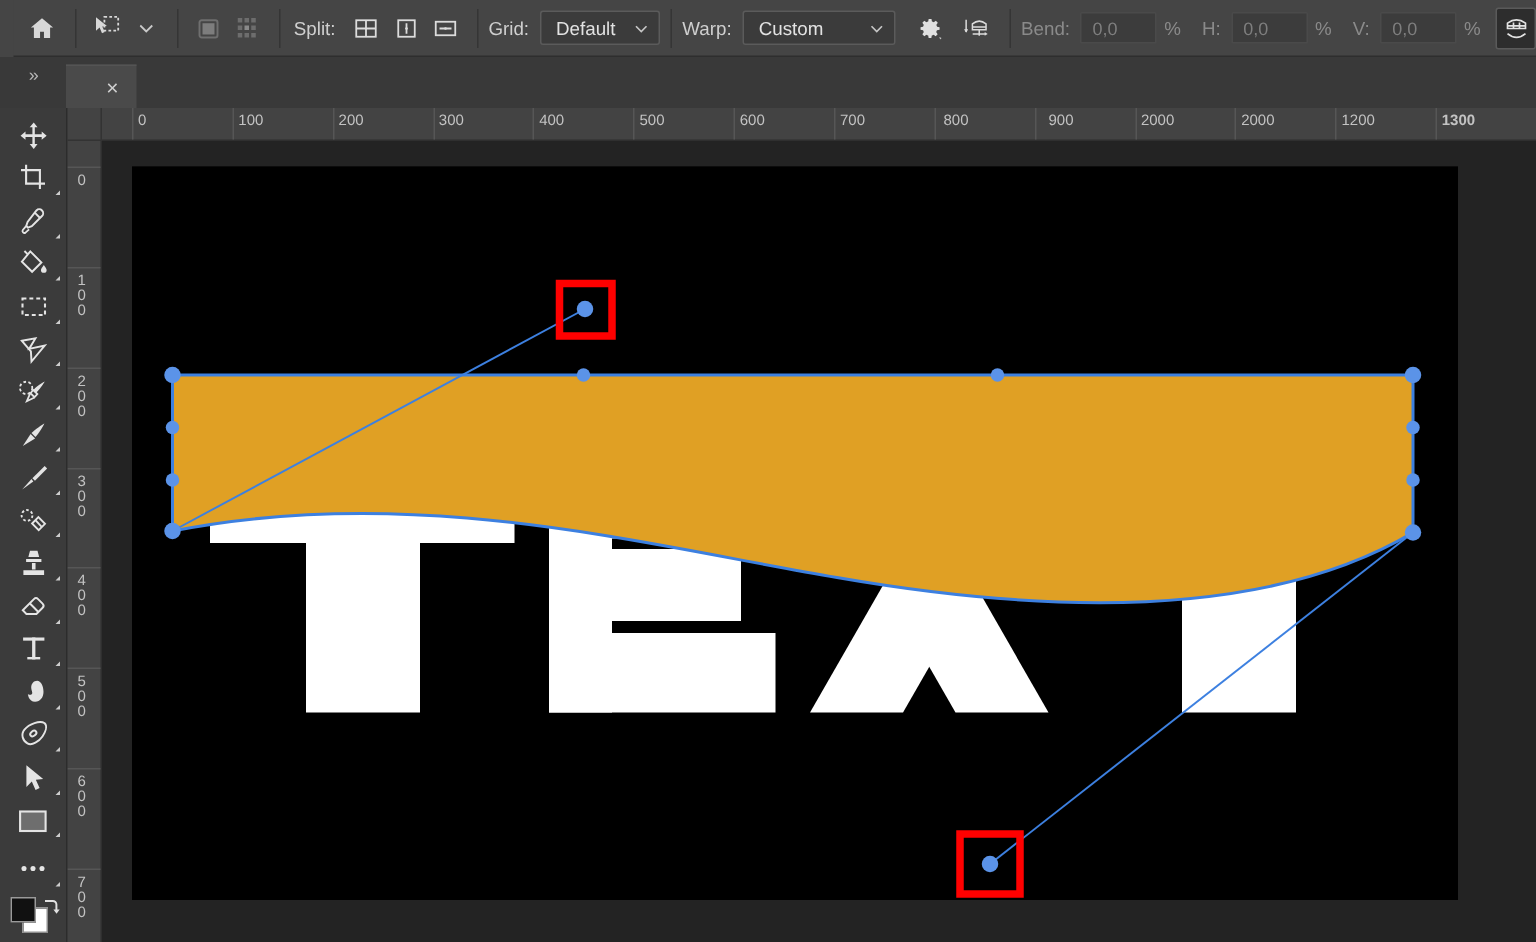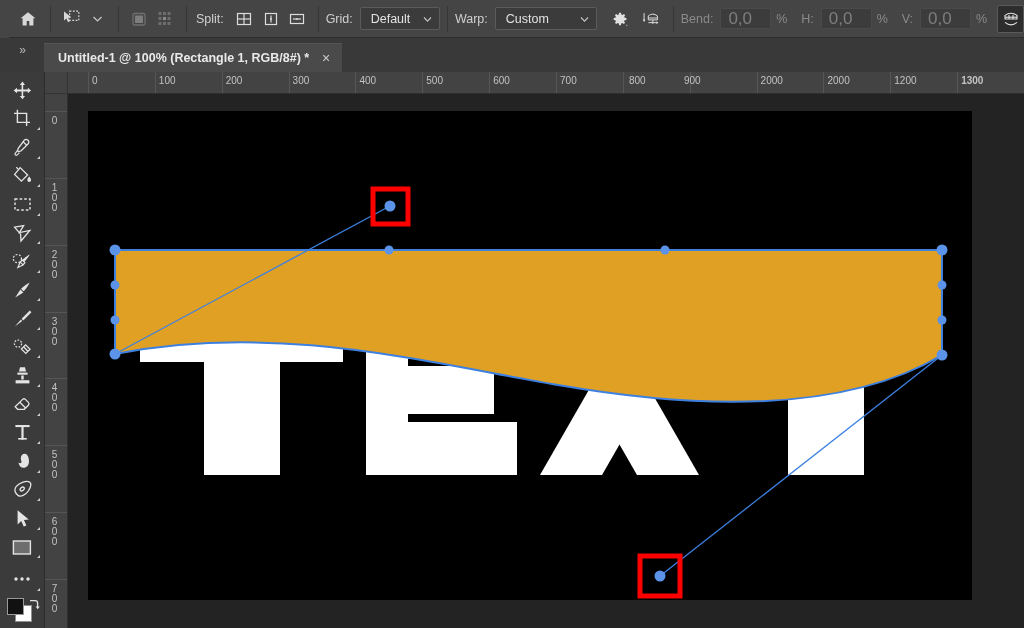--- a/index.html
+++ b/index.html
@@ -43,21 +43,21 @@
     color: #e2e2e2; font-size: 12.5px;
   }
   .ob-select .sel-text { padding: 0 22px 0 10px; white-space: nowrap; }
   .ob-select .chev {
     position: absolute; right: 7px; top: 50%; transform: translateY(-50%);
     width: 9px; height: 9px;
   }
   .ob-field {
     height: 21px; width: 56px; background: #3c3c3c;
     border: 1px solid #4a4a4a; border-radius: 1px;
-    color: #7e7e7e; font-size: 17px;
+    color: #7e7e7e; font-size: 12px;
     display: flex; align-items: center; padding-left: 7px;
   }
   .pct { color: #8a8a8a; font-size: 12.5px; margin: 0 4px 0 5px; }
   .icon-sq { width: 20px; height: 20px; display: block; }
 
   
   .tab-strip {
     position: absolute; left: 0; top: 38px; width: 1024px; height: 34px;
     background: #393939; display: flex; align-items: flex-end;
   }
@@ -301,21 +301,20 @@
       </svg>
     </div>
 
   </div>
 
   <div class="tab-strip">
     <div class="panel-expander">
       <span>»</span>
     </div>
     <div class="doc-tab">
-      <span class="tab-title">Untitled-1 @ 100% (Rectangle 1, RGB/8#) *</span>
       <span class="tab-close">×</span>
     </div>
   </div>
 
   <div class="toolbar">
 
     <div class="tool">
       <svg width="21" height="21" viewBox="0 0 21 21" fill="#e4e4e4">
         <path d="M10.5 1.6 13 4.9h-1.8v4.6h4.6V7.7L19.1 10.5 15.8 13.2v-1.8h-4.6V16h1.8L10.5 19.3 7.8 16h1.8v-4.6H5v1.8L1.7 10.5 5 7.7v1.8h4.6V4.9H7.8z"></path>
       </svg>
@@ -489,21 +488,21 @@
       <div class="rh-num" style="left: 291.44px;">400</div>
       <div class="rh-tick" style="left: 354.3px;"></div>
       <div class="rh-num" style="left: 358.3px;">500</div>
       <div class="rh-tick" style="left: 421.16px;"></div>
       <div class="rh-num" style="left: 425.16px;">600</div>
       <div class="rh-tick" style="left: 488.02px;"></div>
       <div class="rh-num" style="left: 492.02px;">700</div>
       <div class="rh-tick" style="left: 554.88px;"></div>
       <div class="rh-num" style="left: 561px;">800</div>
       <div class="rh-tick" style="left: 621.74px;"></div>
-      <div class="rh-num" style="left: 616px;">900</div>
+      <div class="rh-num" style="left: 631px;">900</div>
       <div class="rh-tick" style="left: 688.6px;"></div>
       <div class="rh-num" style="left: 692.6px;">2000</div>
       <div class="rh-tick" style="left: 755.46px;"></div>
       <div class="rh-num" style="left: 759.46px;">2000</div>
       <div class="rh-tick" style="left: 822.32px;"></div>
       <div class="rh-num" style="left: 826.32px;">1200</div>
       <div class="rh-tick" style="left: 889.18px;"></div>
       <div class="rh-num" style="left: 893.18px; font-weight: bold;">1300</div>
     </div>
   <div class="ruler-v">

